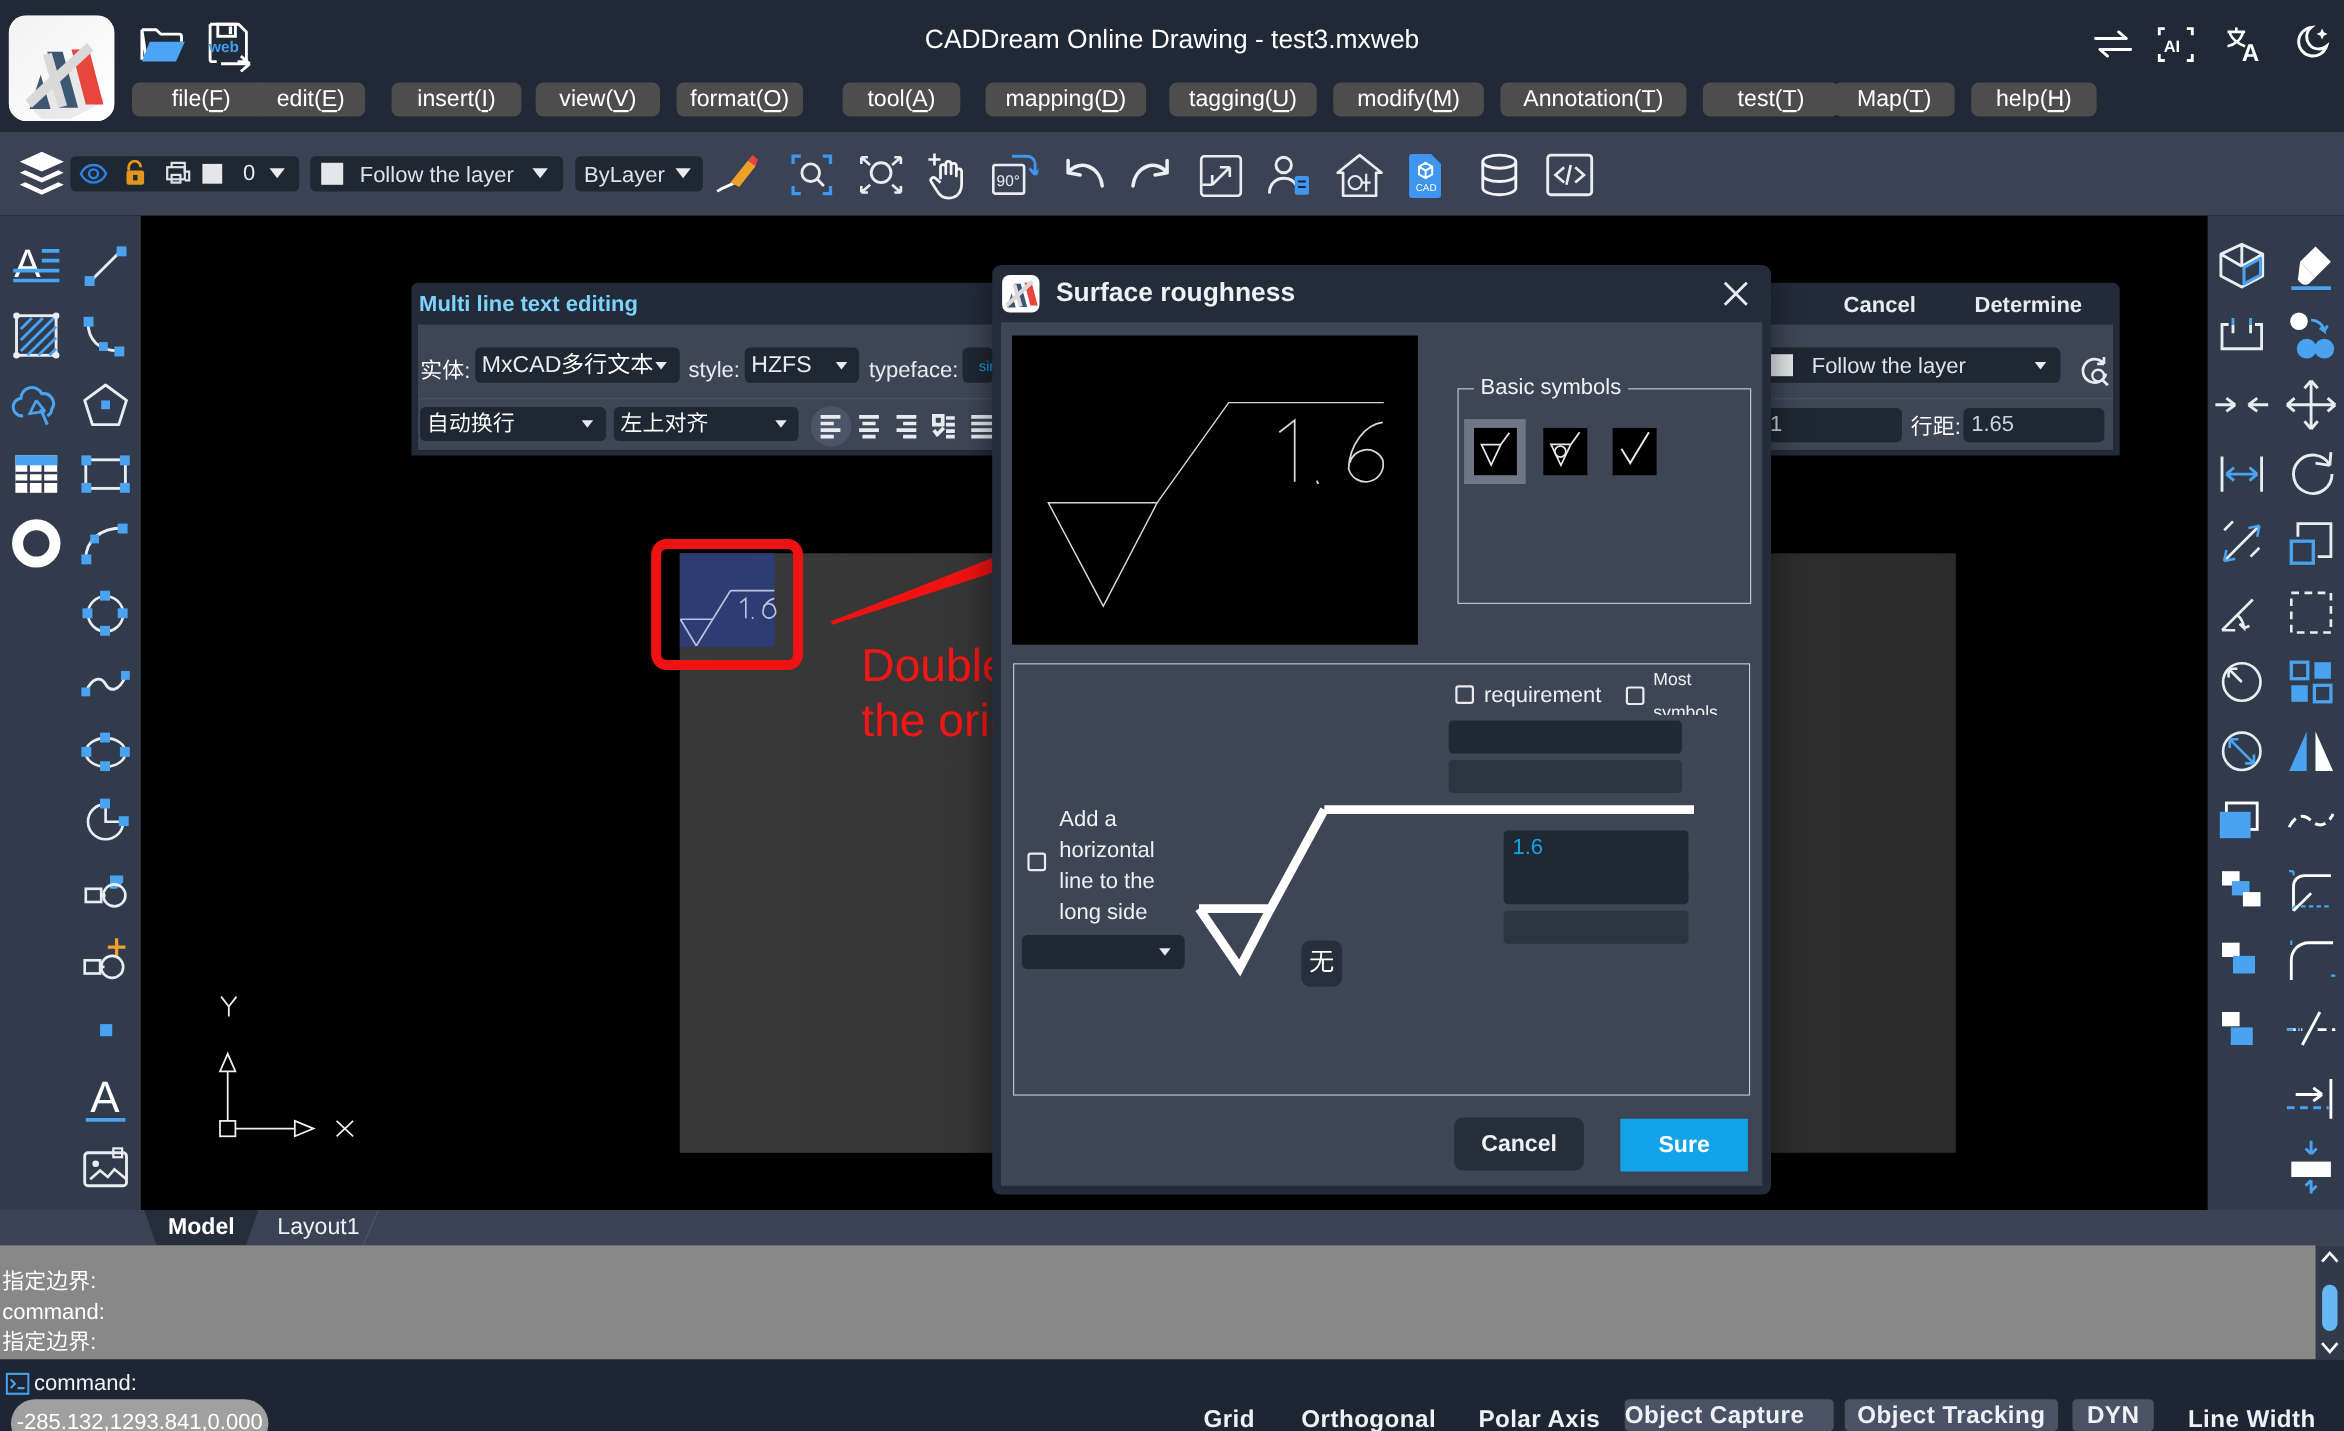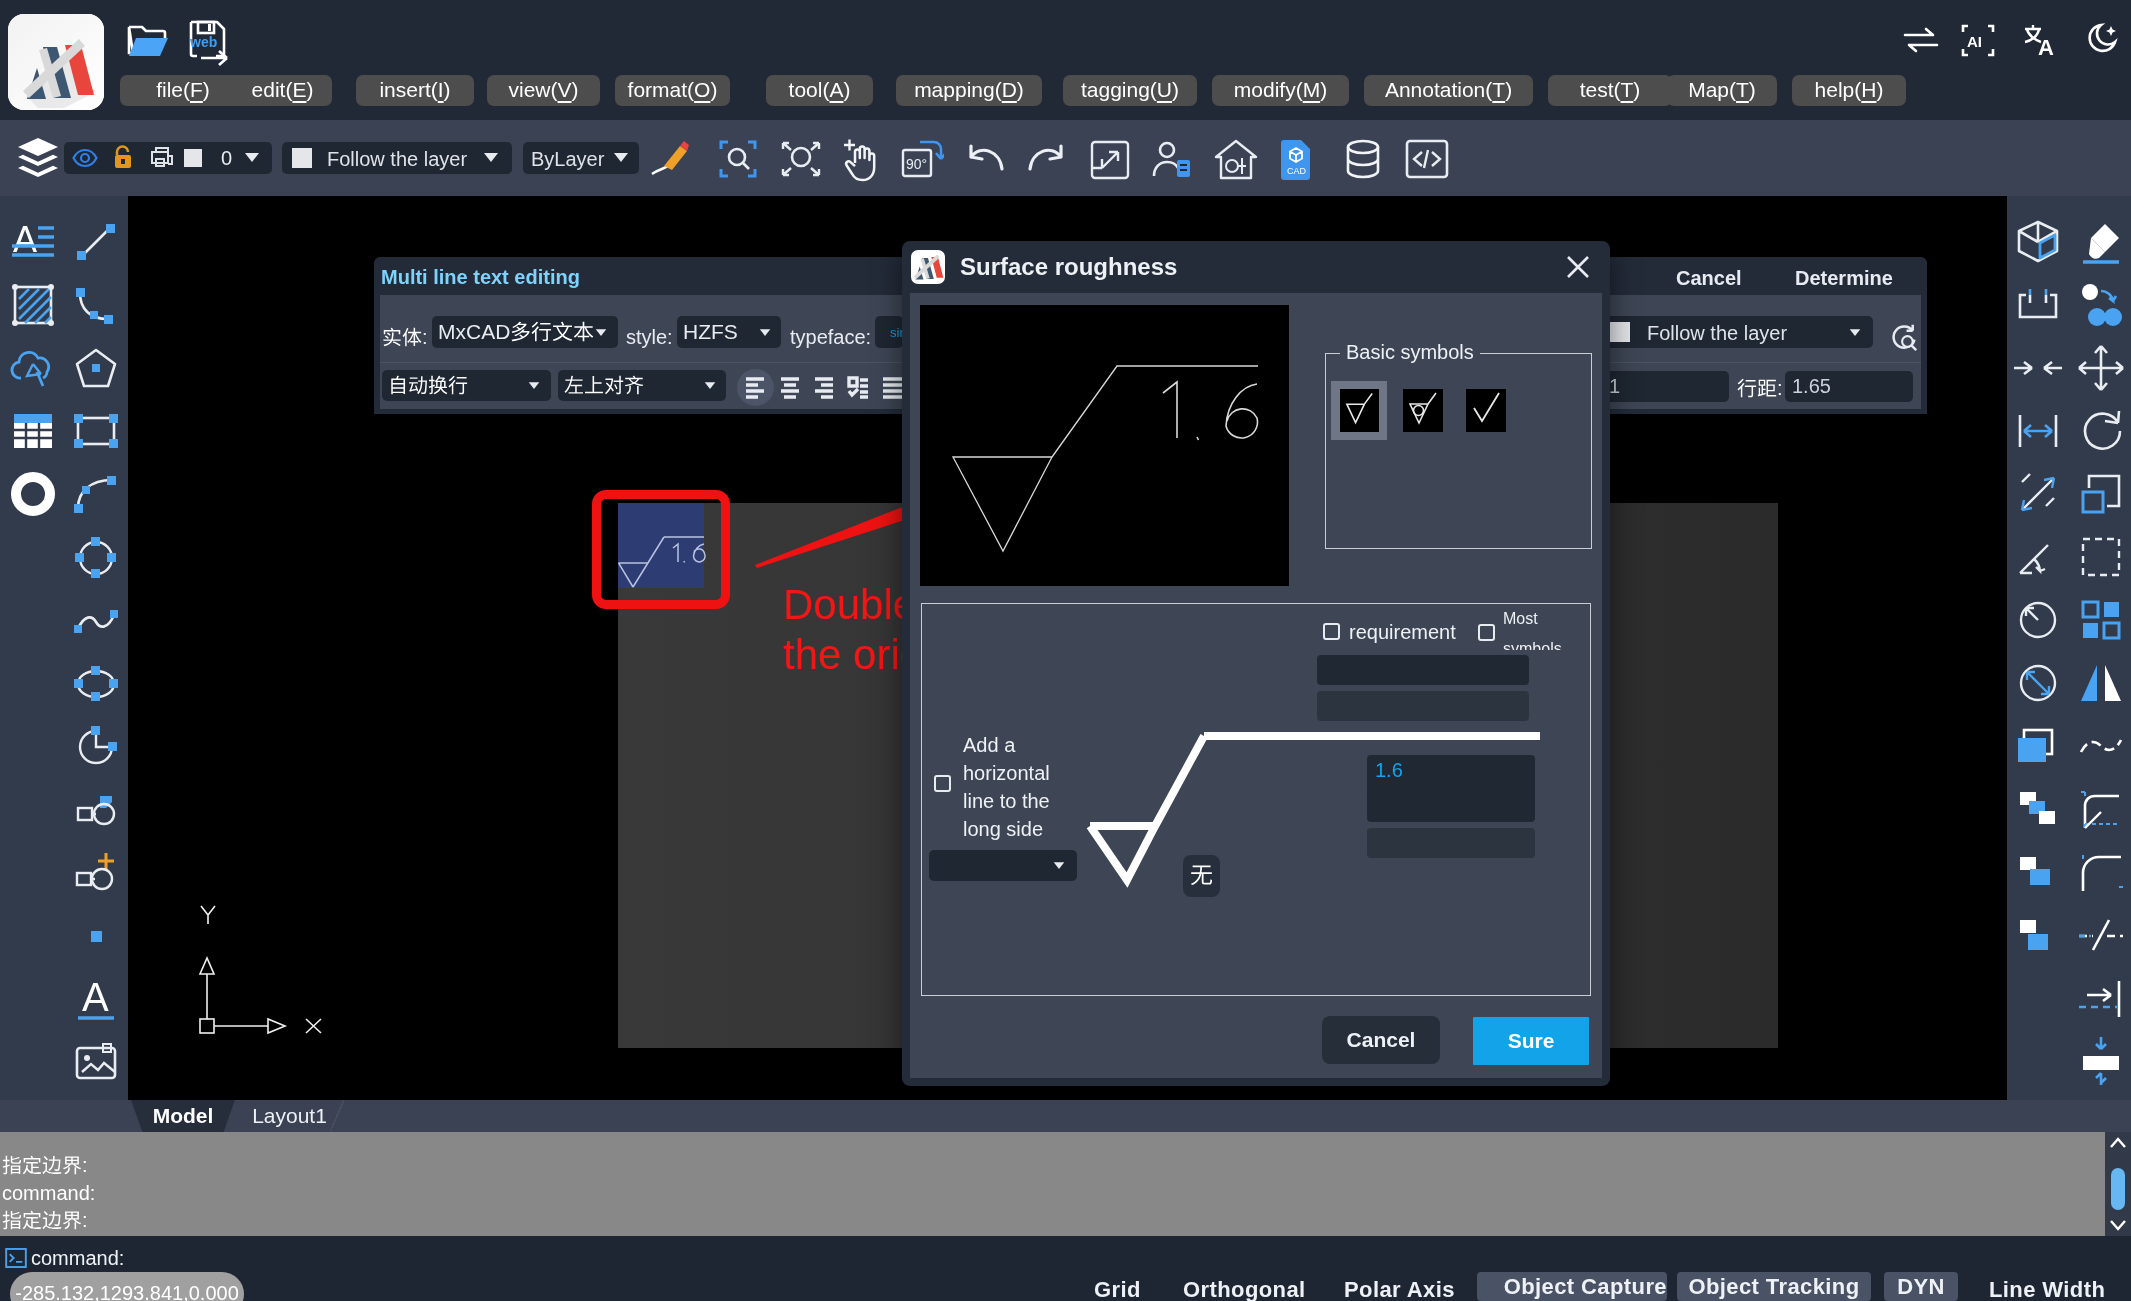--- a/index.html
+++ b/index.html
@@ -38,20 +38,21 @@
 <path d="M3 6 v26 h4 z" fill="none" stroke="#fff" stroke-width="2.6"></path>
 <path d="M10 17 h32 l-8 18 H3 Z" fill="#4ba4f5"></path>
 </svg>
 <svg class="abs" style="left:187px;top:18px" width="50" height="48" viewBox="0 0 50 48">
 <path d="M4 4 h26 l7 7 v25 a2 2 0 0 1 -2 2 h-6 M10 38 H6 a2 2 0 0 1 -2 -2 V4" fill="none" stroke="#fff" stroke-width="2.6" stroke-linejoin="round"></path>
 <rect x="11" y="4" width="16" height="11" fill="none" stroke="#fff" stroke-width="2.6"></rect>
 <rect x="21" y="6" width="3" height="7" fill="#fff"></rect>
 <text x="3" y="29" font-size="14" font-weight="bold" fill="#3f9ef0" font-family="Liberation Sans">web</text>
 <path d="M14 40 h26 m0 0 l-8 -7 m8 7 l-8 7" fill="none" stroke="#fff" stroke-width="2.6"></path>
 </svg>
+<div class="abs" style="left:0;top:23px;width:2131px;text-align:center;font-size:24px;color:#fff">CADDream Online Drawing - test3.mxweb</div>
 <svg class="abs" style="left:1903px;top:26px" width="36" height="28" viewBox="0 0 36 28">
 <path d="M2 9 h28 m0 0 l-7 -6 M34 19 H6 m0 0 l7 6" fill="none" stroke="#fff" stroke-width="2.6" stroke-linecap="round" stroke-linejoin="round"></path>
 </svg>
 <svg class="abs" style="left:1960px;top:24px" width="36" height="33" viewBox="0 0 36 33">
 <path d="M8 2 H3 v6 M28 2 h5 v6 M8 31 H3 v-6 M28 31 h5 v-6" fill="none" stroke="#fff" stroke-width="2.6"></path>
 <text x="7" y="23" font-size="15" font-weight="bold" fill="#fff" font-family="Liberation Sans">AI</text>
 </svg>
 <svg class="abs" style="left:2023px;top:23px" width="34" height="34" viewBox="0 0 34 34">
 <path d="M2 6 h16 M10 2 v4 M16 6 c-1 7 -8 12 -14 13 M4 6 c1 6 8 11 14 13" fill="none" stroke="#fff" stroke-width="2.4"></path>
 <text x="15" y="32" font-size="22" font-weight="bold" fill="#fff" font-family="Liberation Sans">A</text>
@@ -572,15 +573,15 @@
 <svg class="abs" style="left:5px;top:1247px" width="22" height="22" viewBox="0 0 28 26">
 <rect x="1.5" y="1.5" width="25" height="23" fill="none" stroke="#4aa3f0" stroke-width="2.4"></rect>
 <path d="M6 8 l5 5 l-5 5 M14 18 h8" fill="none" stroke="#4aa3f0" stroke-width="2.4"></path>
 </svg>
 <div class="abs" style="left:31px;top:1247px;font-size:20px;color:#f0f2f5">command:</div>
 <div class="abs" style="left:10px;top:1272px;width:234px;height:44px;background:#a0a0a0;border-radius:22px;text-align:center;font-size:20px;color:#fff;line-height:42px">-285.132,1293.841,0.000</div>
 <div class="abs" style="left:1094px;top:1277px;font-size:22px;font-weight:bold;letter-spacing:0.4px;color:#eef1f5">Grid</div>
 <div class="abs" style="left:1183px;top:1277px;font-size:22px;font-weight:bold;letter-spacing:0.4px;color:#eef1f5">Orthogonal</div>
 <div class="abs" style="left:1344px;top:1277px;font-size:22px;font-weight:bold;letter-spacing:0.4px;color:#eef1f5">Polar Axis</div>
 <div class="abs" style="left:1989px;top:1277px;font-size:22px;font-weight:bold;letter-spacing:0.4px;color:#eef1f5">Line Width</div>
-<div class="abs" style="left:1477px;top:1272px;width:190px;height:29px;background:#4a5365;border-radius:4px;text-align:right;font-size:22px;font-weight:bold;letter-spacing:0.4px;line-height:30px;color:#eef1f5">Object Capture</div>
+<div class="abs" style="left:1477px;top:1272px;width:190px;height:29px;background:#4a5365;border-radius:4px;text-align:left;font-size:22px;font-weight:bold;letter-spacing:0.4px;line-height:30px;color:#eef1f5">Object Capture</div>
 <div class="abs" style="left:1677px;top:1272px;width:194px;height:29px;background:#4a5365;border-radius:4px;text-align:center;font-size:22px;font-weight:bold;letter-spacing:0.4px;line-height:30px;color:#eef1f5">Object Tracking</div>
 <div class="abs" style="left:1884px;top:1272px;width:74px;height:29px;background:#4a5365;border-radius:4px;text-align:center;font-size:22px;font-weight:bold;letter-spacing:0.4px;line-height:30px;color:#eef1f5">DYN</div>
 </div>
 </body></html>

